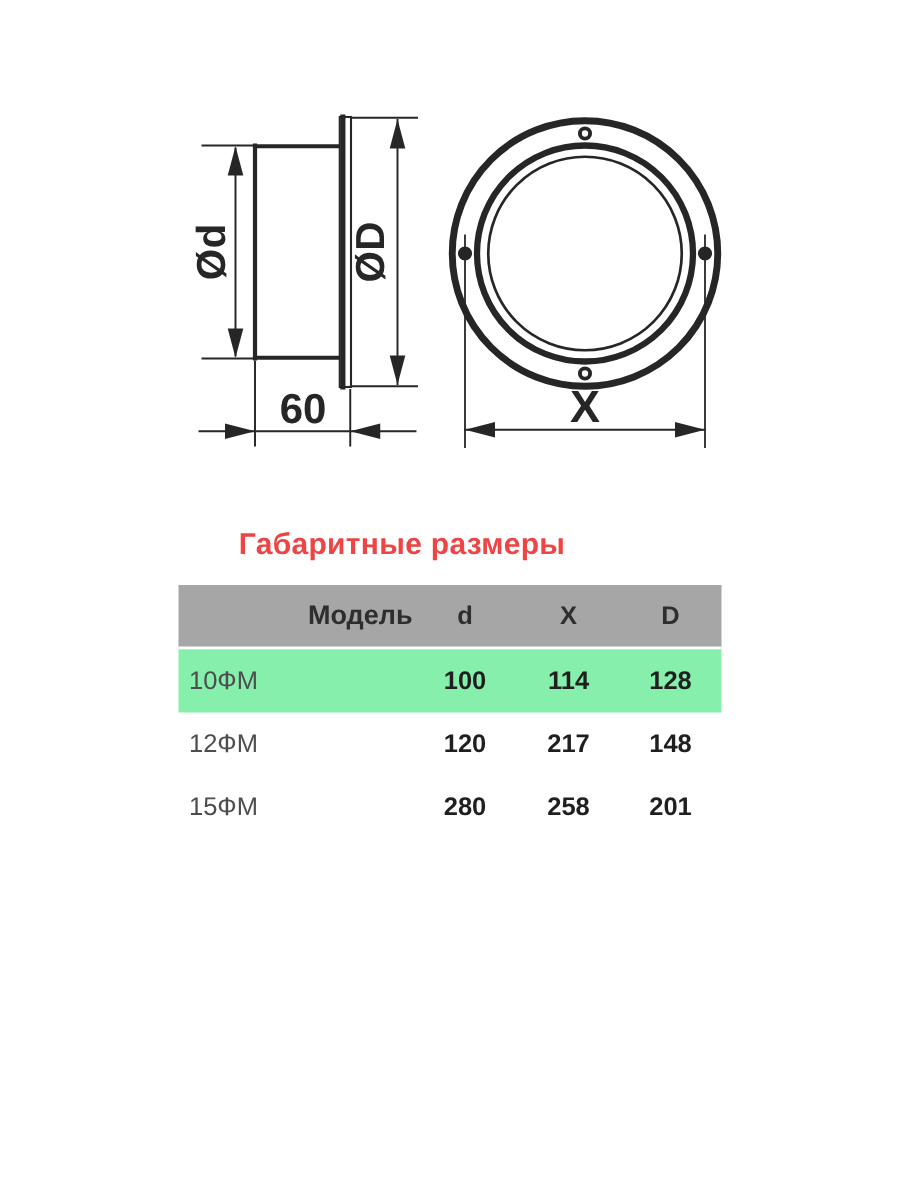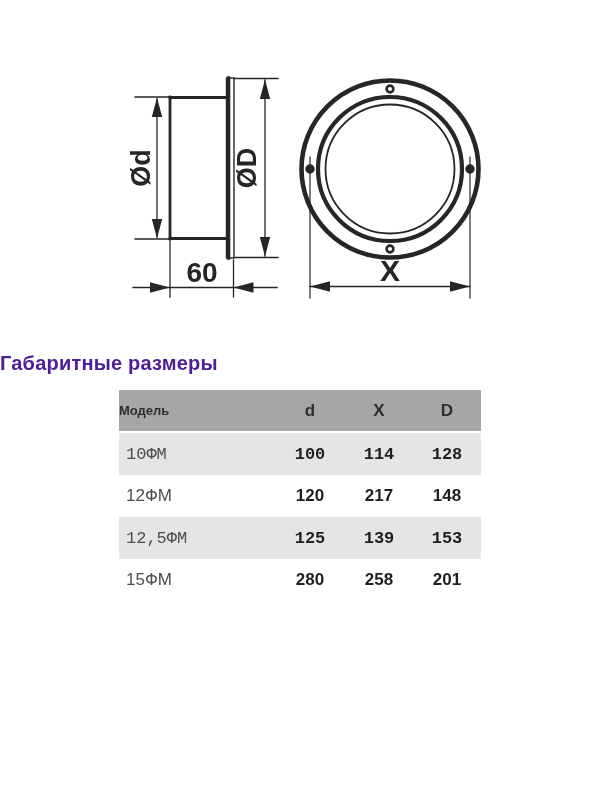--- a/index.html
+++ b/index.html
@@ -12,43 +12,43 @@
   }
   .drawing-svg{position:absolute;left:0;top:0;}
   .dim-text{
     font-family:"Liberation Sans", sans-serif;
     font-weight:bold;
     fill:#262626;
   }
   .section-title{
     position:absolute;
     left:0;top:352px;width:536px;
-    text-align:left;
+    text-align:center;
     font-size:20px;font-weight:bold;
-    color:#4c1d95;
+    color:#ef4444;
     letter-spacing:0.2px;
   }
   .spec-table{
     position:absolute;
     left:119px;top:390px;width:362px;
   }
   .t-row{
     display:flex;align-items:center;
     height:42px;box-sizing:border-box;
     font-size:17px;
   }
   .t-header{
     height:43px;
     background:#a6a6a6;
     border-bottom:2px solid #ffffff;
     font-weight:bold;color:#2e2e2e;
   }
-  .t-row.alt{background:#e5e5e5;font-family:Liberation Mono, monospace;}
+  .t-row.alt{background:#86efac;}
   .col-model{width:156px;box-sizing:border-box;}
-  .t-header .col-model{text-align:left;font-size:13px;}
+  .t-header .col-model{text-align:right;font-size:18px;}
   .t-row:not(.t-header) .col-model{padding-left:7px;color:#4d4d4d;}
   .col-num{width:70px;text-align:center;}
   .col-num.narrow{width:68px;}
   .t-row:not(.t-header) .col-num{font-weight:bold;color:#1f1f1f;}
 </style>
 </head>
 <body>
 
 <div class="canvas">
 
@@ -131,26 +131,20 @@
       <div class="col-num narrow">128</div>
     </div>
 
     <div class="t-row">
       <div class="col-model">12ФМ</div>
       <div class="col-num">120</div>
       <div class="col-num narrow">217</div>
       <div class="col-num narrow">148</div>
     </div>
 
-    <div class="t-row alt">
-      <div class="col-model">12,5ФМ</div>
-      <div class="col-num">125</div>
-      <div class="col-num narrow">139</div>
-      <div class="col-num narrow">153</div>
-    </div>
 
     <div class="t-row">
       <div class="col-model">15ФМ</div>
       <div class="col-num">280</div>
       <div class="col-num narrow">258</div>
       <div class="col-num narrow">201</div>
     </div>
   </div>
 
 </div>

